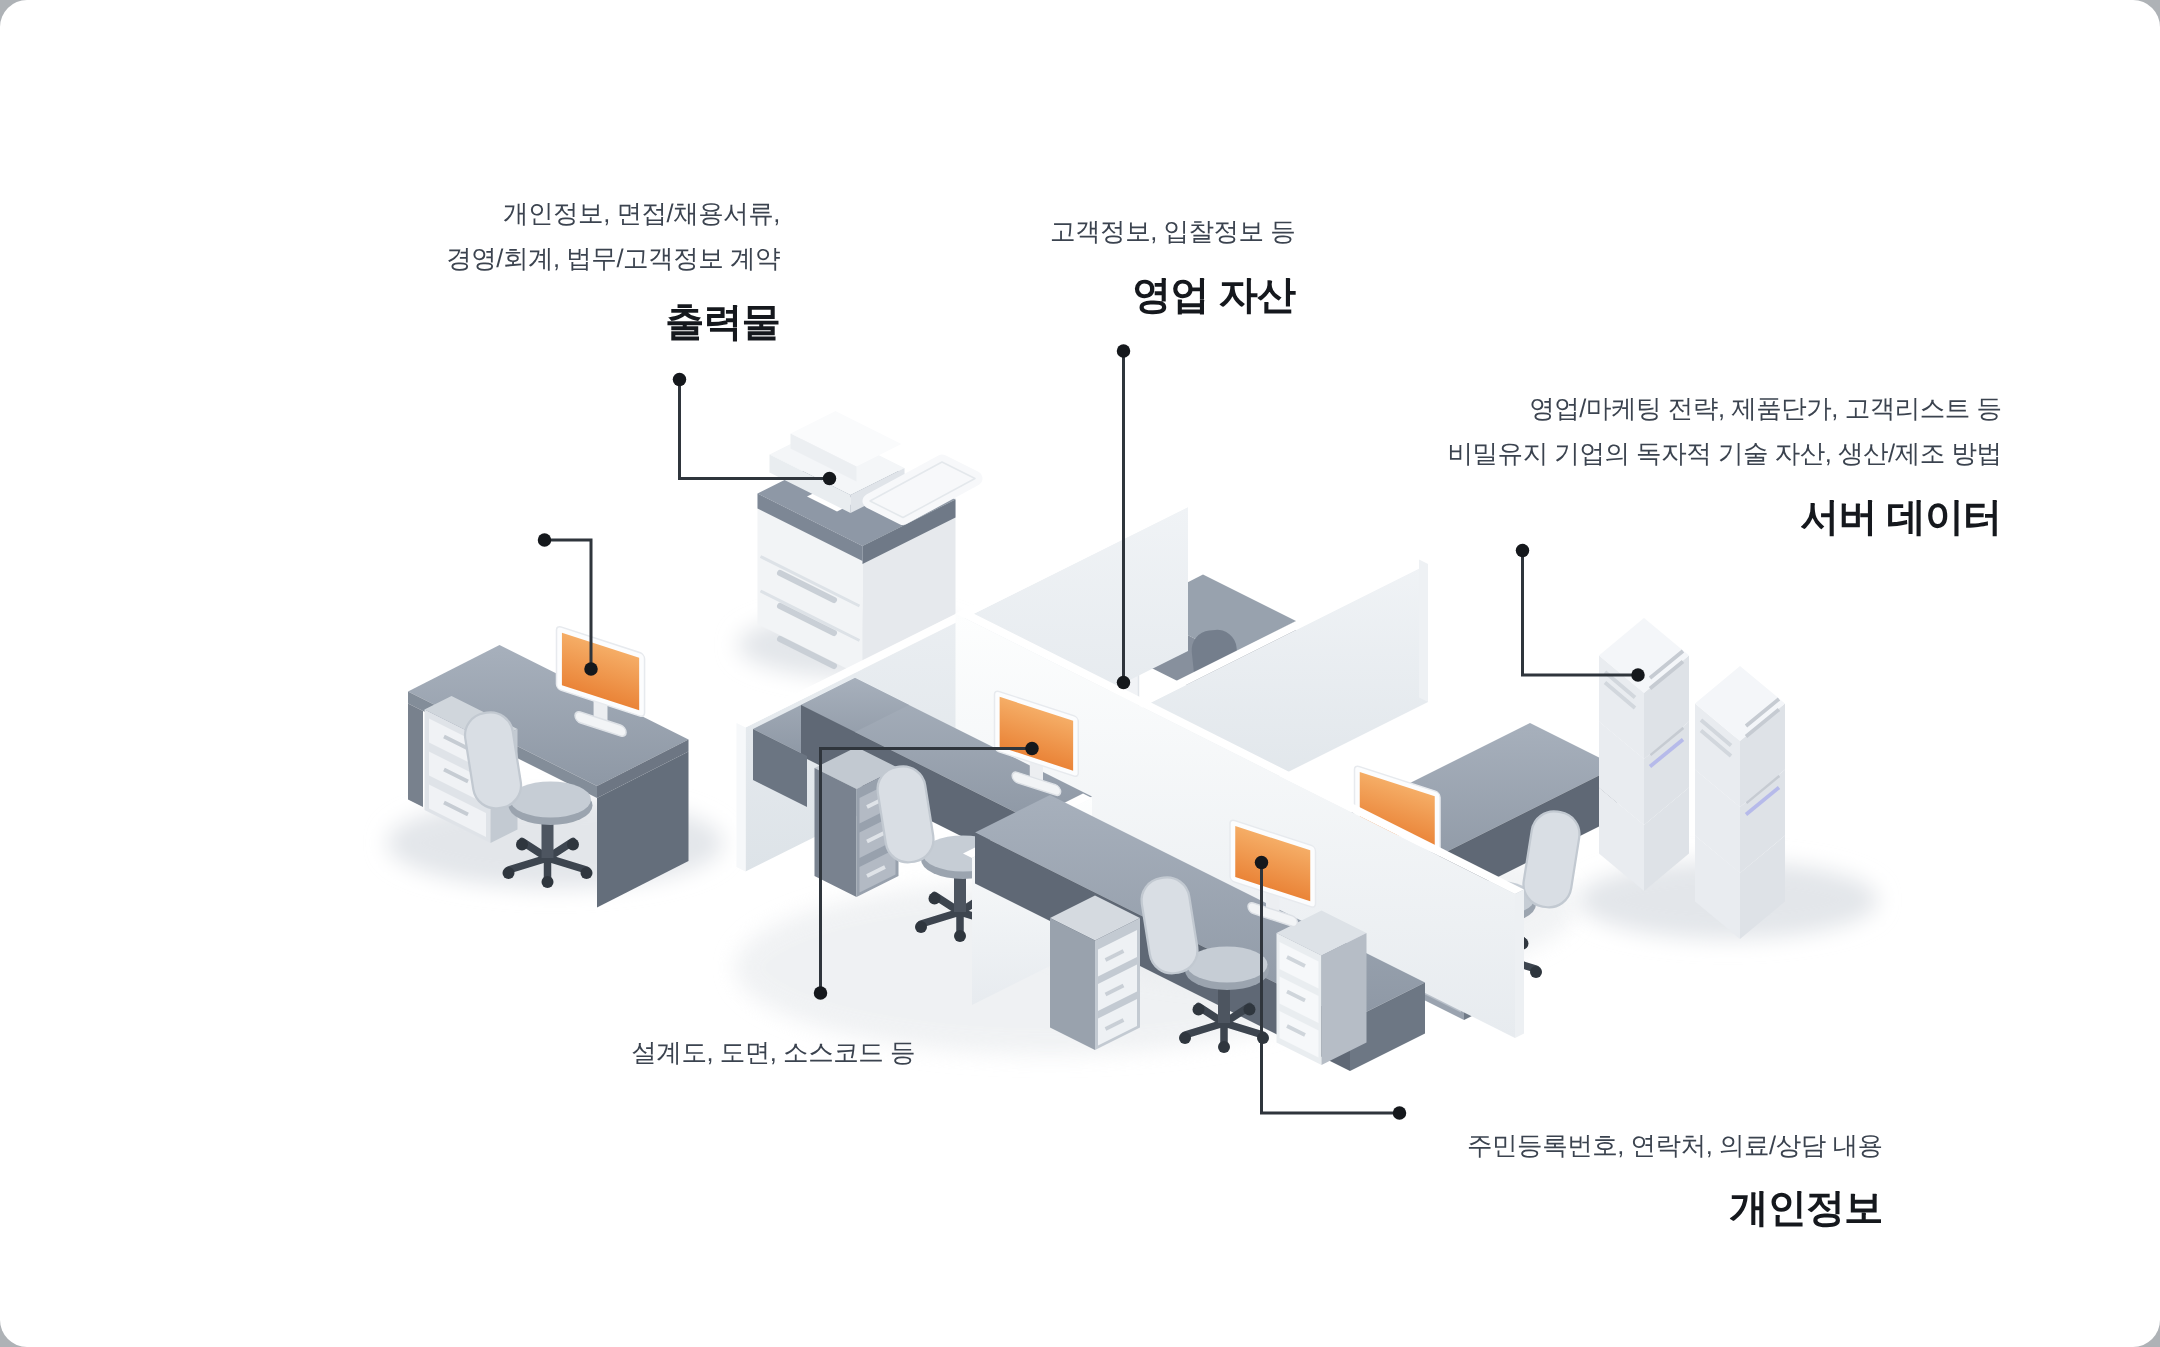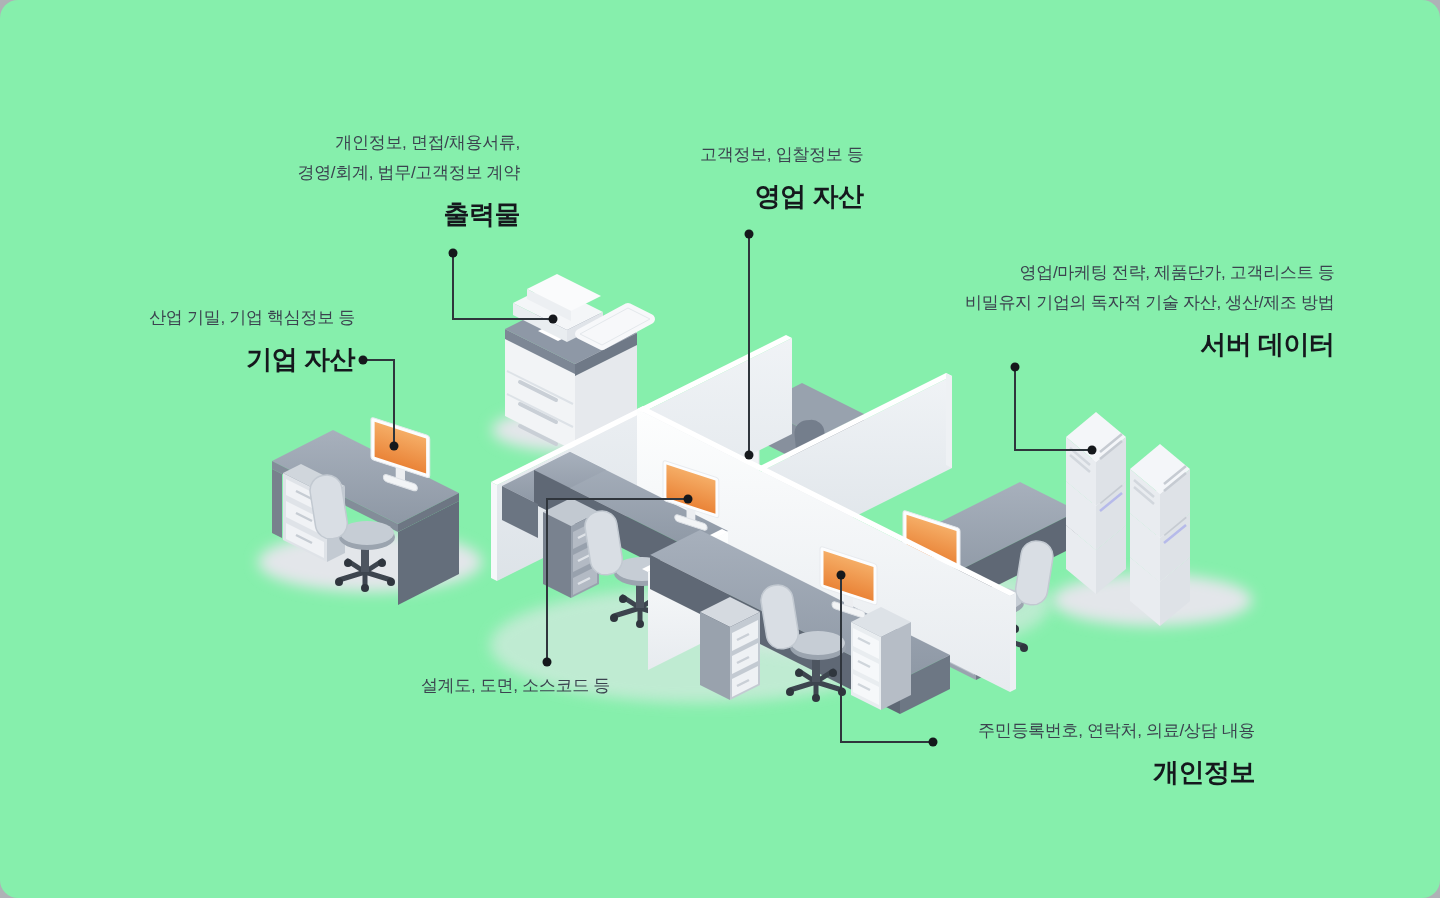--- a/index.html
+++ b/index.html
@@ -3,21 +3,21 @@
 <meta charset="utf-8">
 <style>
   html,body{margin:0;padding:0;}
   body{
     width:1440px;height:898px;position:relative;
     background:#aeb2b6;
     font-family:"Liberation Sans","DejaVu Sans",sans-serif;
   }
   .scene{
     position:absolute;inset:0;
-    background:#86efac;border-radius:18px;overflow:hidden;
+    background:#ffffff;border-radius:18px;overflow:hidden;
   }
   .iso{position:absolute;left:0;top:0;}
   .label{position:absolute;z-index:5;}
   .label .desc{font-size:17px;line-height:30px;color:#3b434f;letter-spacing:-0.3px;font-weight:400;}
   .label .title{font-size:26px;line-height:32px;font-weight:800;color:#15181d;letter-spacing:-0.5px;margin-top:10px;}
   .ta-r{text-align:right;}
   .ta-l{text-align:right;}
 </style>
 </head>
 <body>
@@ -278,41 +278,35 @@
   <div class="title">출력물</div>
 </div>
 
 <div class="label ta-l" style="left:700px;top:140px;">
   <div class="desc">
     <div>고객정보, 입찰정보 등</div>
   </div>
   <div class="title">영업 자산</div>
 </div>
 
-<div class="label ta-r" style="right:1085px;top:303px;">
-  <div class="desc">
-    <div>산업 기밀, 기업 핵심정보 등</div>
-  </div>
-  <div class="title">기업 자산</div>
-</div>
 
 <div class="label ta-l" style="left:965px;top:258px;">
   <div class="desc">
     <div>영업/마케팅 전략, 제품단가, 고객리스트 등</div>
     <div>비밀유지 기업의 독자적 기술 자산, 생산/제조 방법</div>
   </div>
   <div class="title">서버 데이터</div>
 </div>
 
-<div class="label ta-r" style="right:830px;top:671px;text-align:right;">
+<div class="label ta-r" style="right:830px;top:687px;text-align:right;">
   <div class="desc">
     <div>설계도, 도면, 소스코드 등</div>
   </div>
 </div>
 
-<div class="label ta-l" style="left:978px;top:716px;">
+<div class="label ta-l" style="left:978px;top:749px;">
   <div class="desc">
     <div>주민등록번호, 연락처, 의료/상담 내용</div>
   </div>
   <div class="title">개인정보</div>
 </div>
 
 </div>
 
 </body></html>

